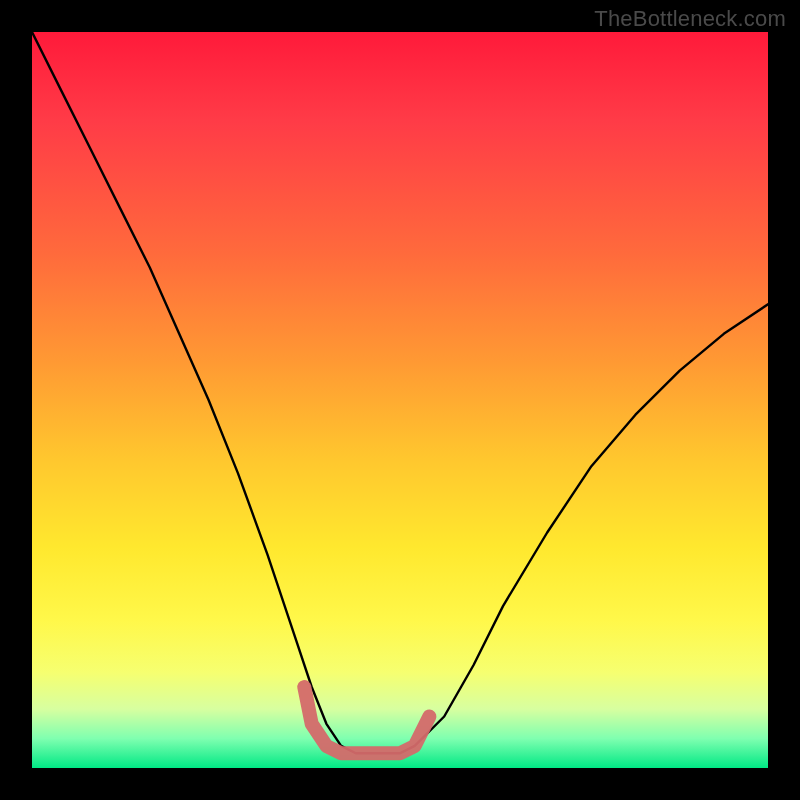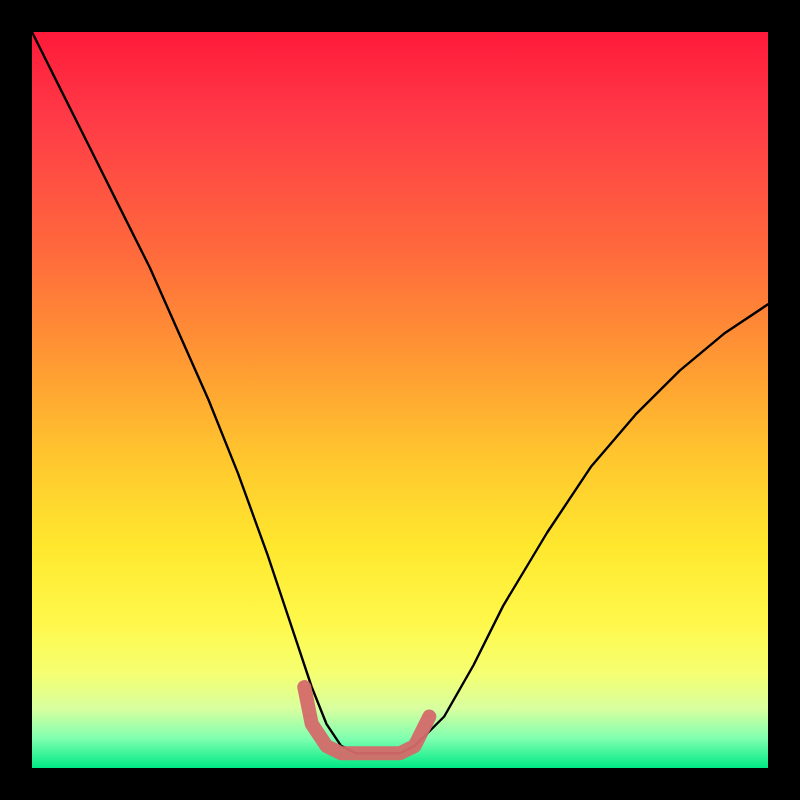--- a/index.html
+++ b/index.html
@@ -68,13 +68,14 @@
       <g id="curve-group">
           <path d="M0.0 0.0 L29.4 58.9 L58.9 117.8 L88.3 176.6 L117.8 235.5 L147.2 301.8 L176.6 368.0 L206.1 441.6 L235.5 522.6 L265.0 610.9 L279.7 655.0 L294.4 691.8 L309.1 713.9 L323.8 721.3 L353.3 721.3 L368.0 721.3 L382.7 713.9 L412.2 684.5 L441.6 633.0 L471.0 574.1 L515.2 500.5 L559.4 434.2 L603.5 382.7 L647.7 338.6 L691.8 301.8 L736.0 272.3" fill="none" stroke="#000000" stroke-width="2.4" stroke-linecap="round" stroke-linejoin="round"></path>
         </g>
       <g id="highlight-group">
           <path d="M272.3 655.0 L279.7 691.8 L294.4 713.9 L309.1 721.3 L323.8 721.3 L338.6 721.3 L353.3 721.3 L368.0 721.3 L382.7 713.9 L397.4 684.5" fill="none" stroke="#d46a6a" stroke-width="14" stroke-linecap="round" stroke-linejoin="round" opacity="0.95"></path>
         </g>
     </svg>
 
   </div>
 
+  <div class="attribution">TheBottleneck.com</div>
 </div>
 
 </body></html>

